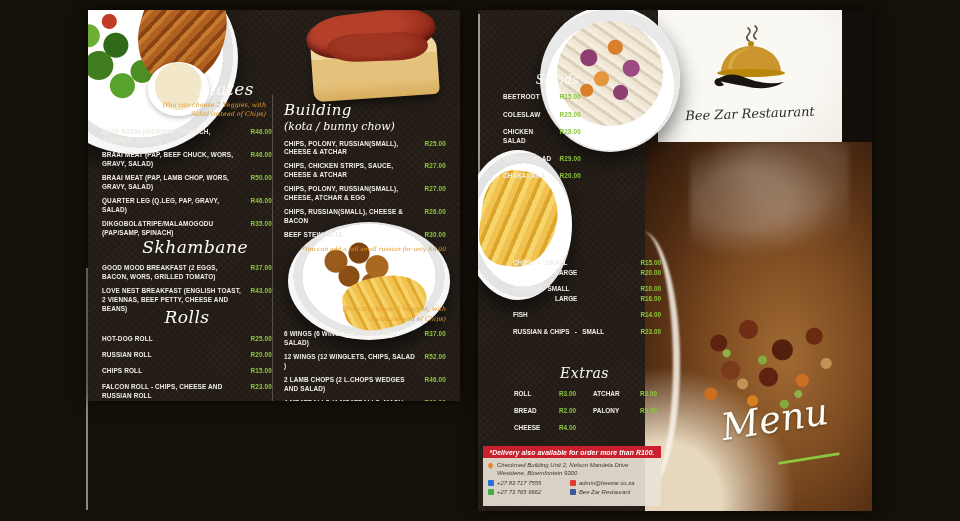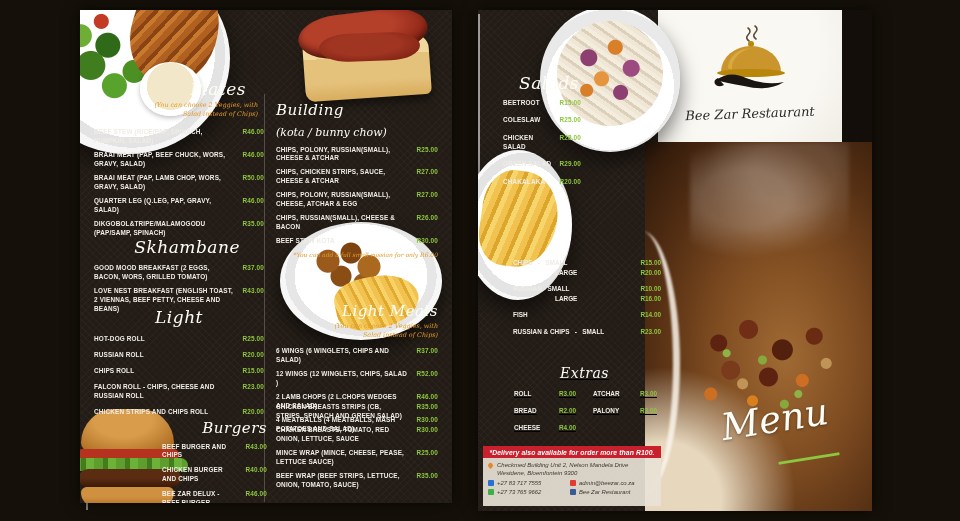--- a/index.html
+++ b/index.html
@@ -5,21 +5,21 @@
   html,body{margin:0;padding:0;width:960px;height:521px;overflow:hidden;}
   body{background:#151009;position:relative;font-family:"Liberation Sans",sans-serif;}
   :root{--green:#8dc63f;--orange:#e39b2d;--ink:#efece6;--red:#c9202e;}
 
   .page{position:absolute;overflow:hidden;
     background:
       repeating-linear-gradient(45deg, rgba(255,255,255,0.025) 0 1px, transparent 1px 5px),
       repeating-linear-gradient(-45deg, rgba(255,255,255,0.02) 0 1px, transparent 1px 5px),
       #231c16;
     box-shadow:0 0 14px rgba(0,0,0,.7);}
-  .page-left{left:80px;top:10px;width:372px;height:493px;}
+  .page-left{left:88px;top:10px;width:372px;height:391px;}
   .page-right{left:478px;top:10px;width:394px;height:501px;}
   .page-right::before{content:"";position:absolute;left:0px;top:4px;width:2px;height:210px;background:rgba(255,255,255,0.55);}
   .edge-sliver{position:absolute;left:86px;top:268px;width:2px;height:242px;background:rgba(255,255,255,0.5);}
 
   .divider-v{position:absolute;left:184px;top:84px;width:1px;height:408px;background:rgba(255,255,255,0.22);}
 
   .script{font-family:"DejaVu Serif",serif;font-style:italic;font-weight:400;color:#fdfdf6;}
   .sec{position:absolute;z-index:3;}
   .sec-title{font-size:17px;line-height:1.1;letter-spacing:.5px;}
   .sec-note{color:var(--orange);font-style:italic;font-size:6.4px;line-height:1.5;font-family:"DejaVu Serif",serif;}
@@ -39,45 +39,45 @@
   .sec-rolls .sec-title{text-align:center;}
   .sec-rolls .items{margin-top:8px;}
   .sec-rolls .mi{margin-bottom:7px;}
   .sec-burgers{left:75px;top:410px;width:112px;}
   .sec-burgers .sec-title{text-align:right;font-size:15px;}
   .sec-burgers .items{margin-top:6px;padding-left:7px;}
   .sec-burgers .mi{margin-bottom:6px;}
 
   .sec-skhambane{left:196px;top:92px;width:162px;}
   .sec-skhambane .sec-title{font-size:15px;}
-  .sec-sub{font-size:11px;margin-top:7px;}
+  .sec-sub{font-size:11px;margin-top:1px;}
   .sec-skhambane .items{margin-top:7px;}
   .sec-footnote{color:var(--orange);font-style:italic;font-size:6px;text-align:right;font-family:"DejaVu Serif",serif;margin-top:1px;}
   .sec-lightmeals{left:196px;top:293px;width:162px;}
   .sec-lightmeals .sec-title{text-align:right;font-size:15px;}
   .sec-lightmeals .sec-note{text-align:right;width:110px;margin-left:auto;margin-top:2px;}
   .sec-lightmeals .items{margin-top:6px;}
   .sec-wraps{left:196px;top:388px;width:162px;}
   .sec-wraps .sec-title{text-align:center;font-size:15px;}
   .sec-wraps .items{margin-top:5px;}
 
   
   .sec-salads{left:25px;top:64px;width:78px;}
-  .sec-salads .sec-title{text-align:right;font-size:17px;padding-right:2px;}
+  .sec-salads .sec-title{text-align:right;font-size:12px;padding-right:2px;}
   .sec-salads .items{margin-top:6px;}
   .sec-salads .mi{margin-bottom:8.5px;}
   .sec-fastfood{left:35px;top:236px;width:148px;}
   .sec-fastfood .sec-title{text-align:right;font-size:14px;padding-right:26px;}
   .sec-fastfood .rows{margin-top:12px;}
   .ff-row{display:flex;margin-bottom:7px;font-weight:bold;font-size:6.4px;line-height:1.5;color:var(--ink);}
   .ff-left{flex:1;}
   .ff-l1{white-space:pre;}
   .ff-l2{white-space:pre;padding-left:42px;}
   .ff-prices{text-align:right;color:var(--green);white-space:pre;}
-  .sec-extras{left:30px;top:356px;width:153px;text-decoration:underline;}
+  .sec-extras{left:30px;top:356px;width:153px;}
   .sec-extras .sec-title{text-align:center;font-size:14px;}
   .ex-cols{display:flex;margin-top:9px;}
   .ex-col1{width:62px;margin-left:6px;}
   .ex-col2{width:64px;margin-left:auto;margin-right:4px;}
   .ex-row{display:flex;justify-content:space-between;font-weight:bold;font-size:6.4px;color:var(--ink);margin-bottom:10px;}
   .ex-row .pr{color:var(--green);}
 
   .banner-red{position:absolute;left:5px;top:436px;width:178px;height:12px;background:var(--red);color:#fff;
     font-size:6.8px;font-weight:bold;font-style:italic;display:flex;align-items:center;justify-content:center;z-index:4;letter-spacing:.1px;}
   .contact{position:absolute;left:5px;top:448px;width:178px;height:48px;background:rgba(232,226,214,0.92);
@@ -276,21 +276,21 @@
           <span class="pr">R37.00</span>
         </div>
       <div class="mi">
           <span class="nm">LOVE NEST BREAKFAST (ENGLISH TOAST, 2 VIENNAS, BEEF PETTY, CHEESE AND BEANS)</span>
           <span class="pr">R43.00</span>
         </div>
     </div>
   </div>
 
   <div class="sec sec-rolls">
-    <div class="sec-title script">Light</div>
+    <div class="sec-title script">Rolls</div>
     <div class="items">
       <div class="mi">
           <span class="nm">HOT-DOG ROLL</span>
           <span class="pr">R25.00</span>
         </div>
       <div class="mi">
           <span class="nm">RUSSIAN ROLL</span>
           <span class="pr">R20.00</span>
         </div>
       <div class="mi">
@@ -348,21 +348,20 @@
         </div>
       <div class="mi">
           <span class="nm">BEEF STEW KOTA</span>
           <span class="pr">R30.00</span>
         </div>
     </div>
     <div class="sec-footnote">*You can add a full small russian for only R6.00</div>
   </div>
 
   <div class="sec sec-lightmeals">
-    <div class="sec-title script">Light Meals</div>
     <div class="sec-note">(You can choose 2 Veggies, with Salad instead of Chips)</div>
     <div class="items">
       <div class="mi">
           <span class="nm">6 WINGS (6 WINGLETS, CHIPS AND SALAD)</span>
           <span class="pr">R37.00</span>
         </div>
       <div class="mi">
           <span class="nm">12 WINGS (12 WINGLETS, CHIPS, SALAD )</span>
           <span class="pr">R52.00</span>
         </div>

